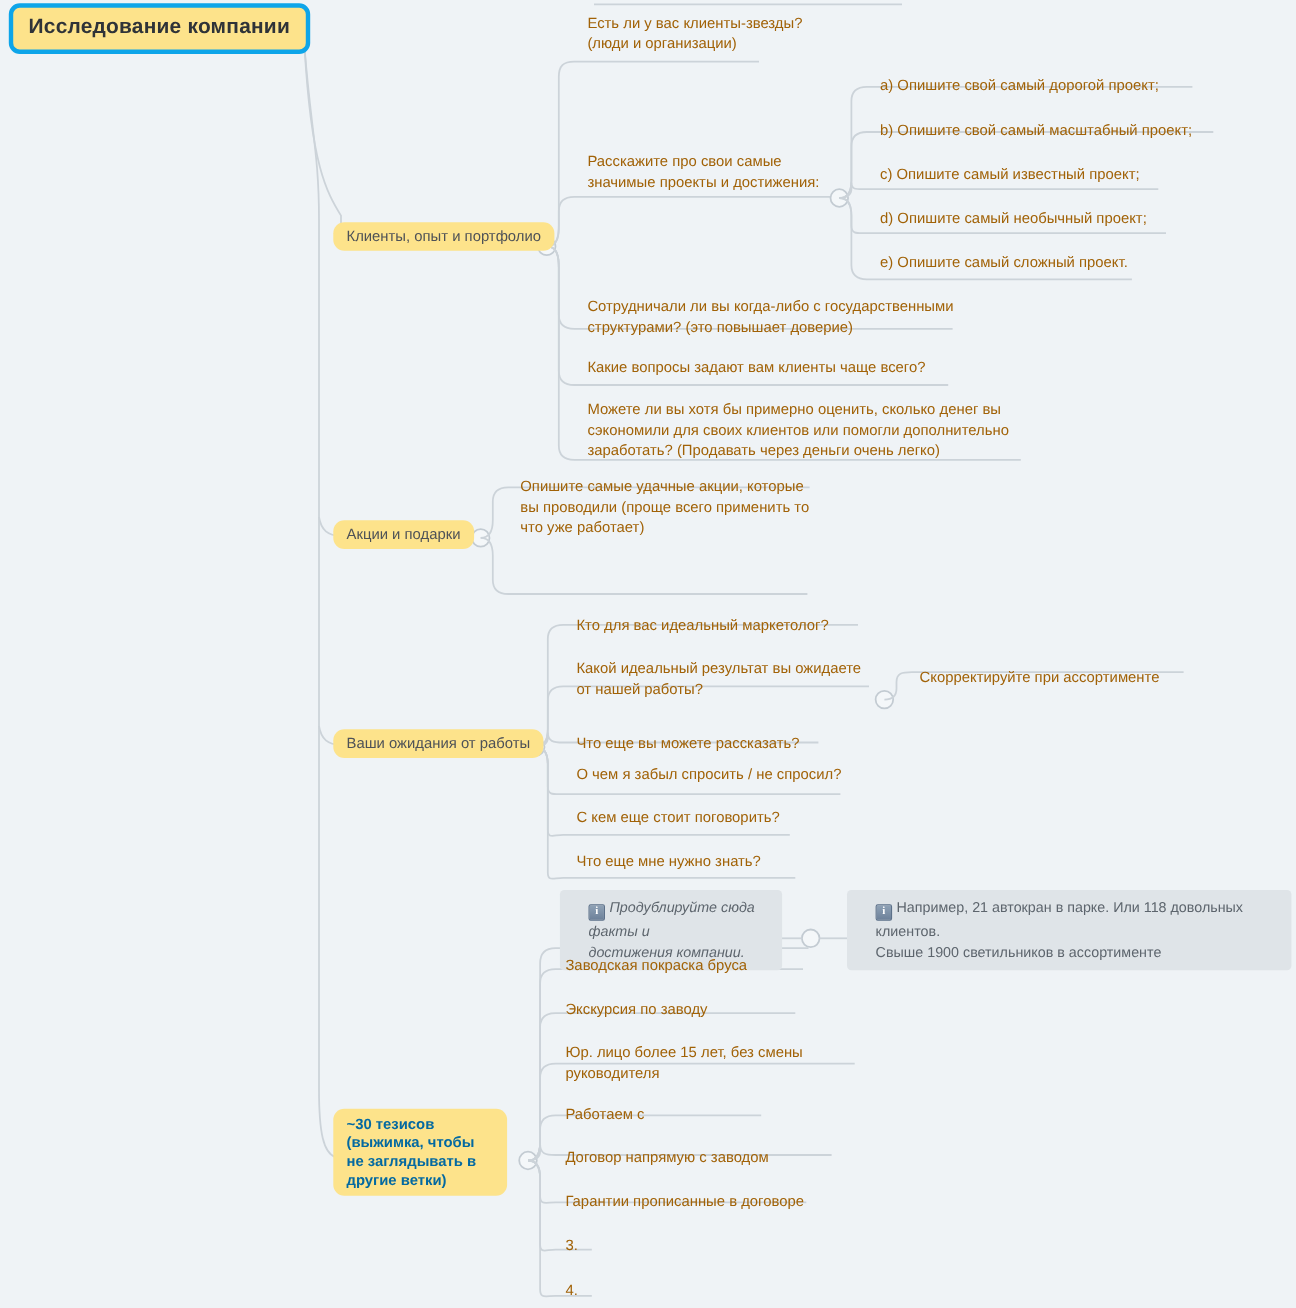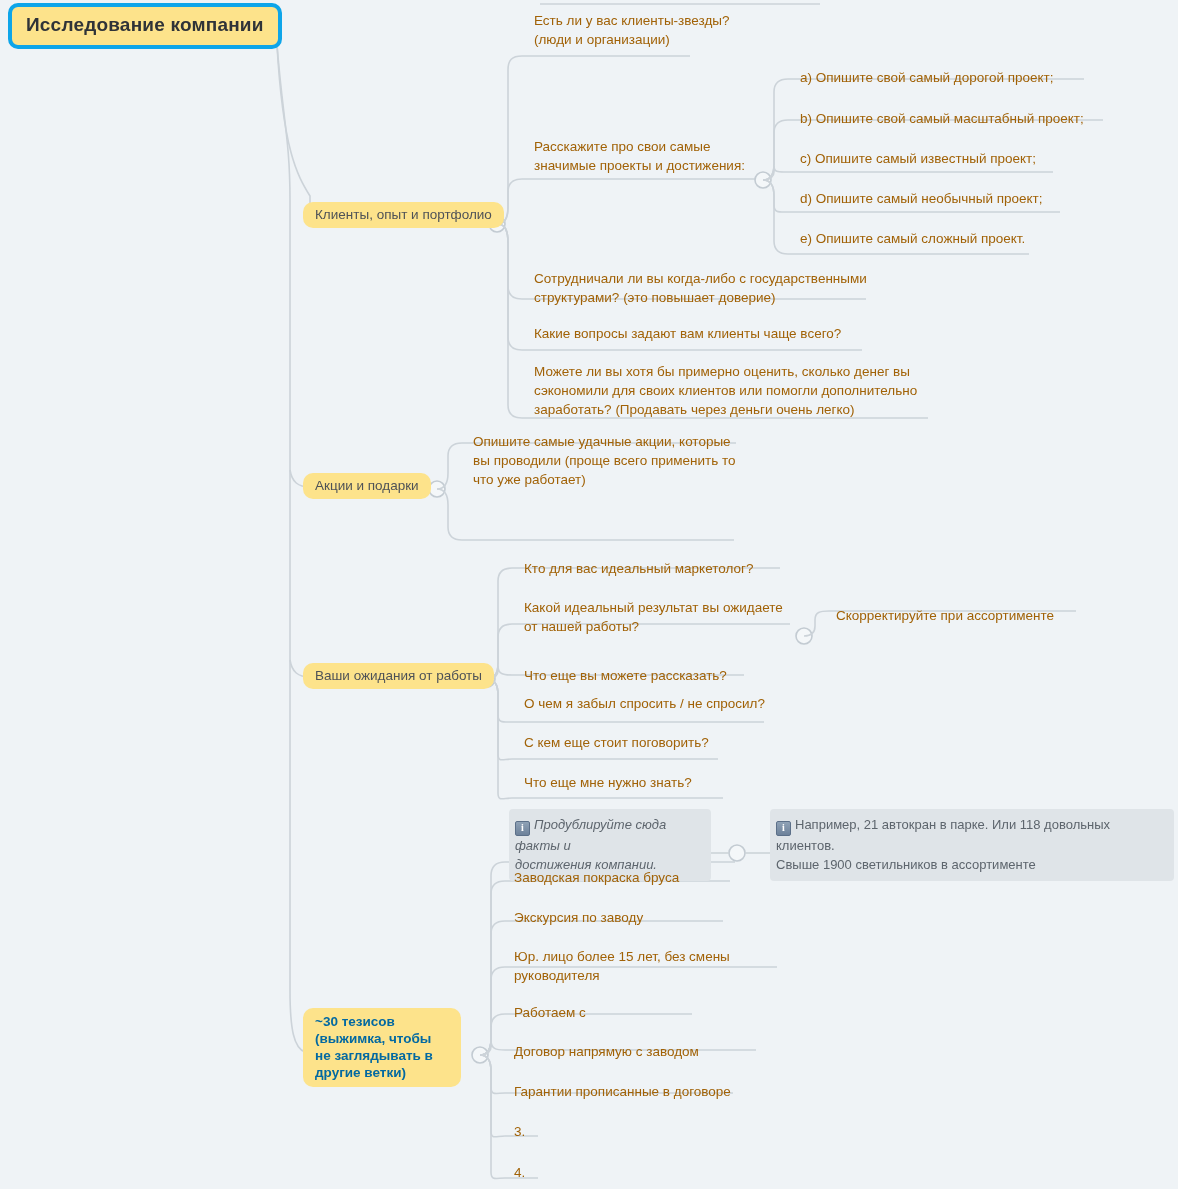--- a/index.html
+++ b/index.html
@@ -43,21 +43,21 @@
     font-size:13.5px;
     color:#a16207;
     line-height:19px;
     white-space:pre-line;
   }
 
   
   .note{
     background:#dfe4e8;
     border-radius:4px;
-    padding:6px 11px 7px 6px;
+    padding:6px 11px 7px 26px;
     font-size:13px;
     color:#5d656d;
     line-height:19px;
     white-space:pre-line;
     box-sizing:border-box;
   }
   .note.italic{font-style:italic;}
   .iicon{
     display:inline-block;
     width:13px;height:13px;

